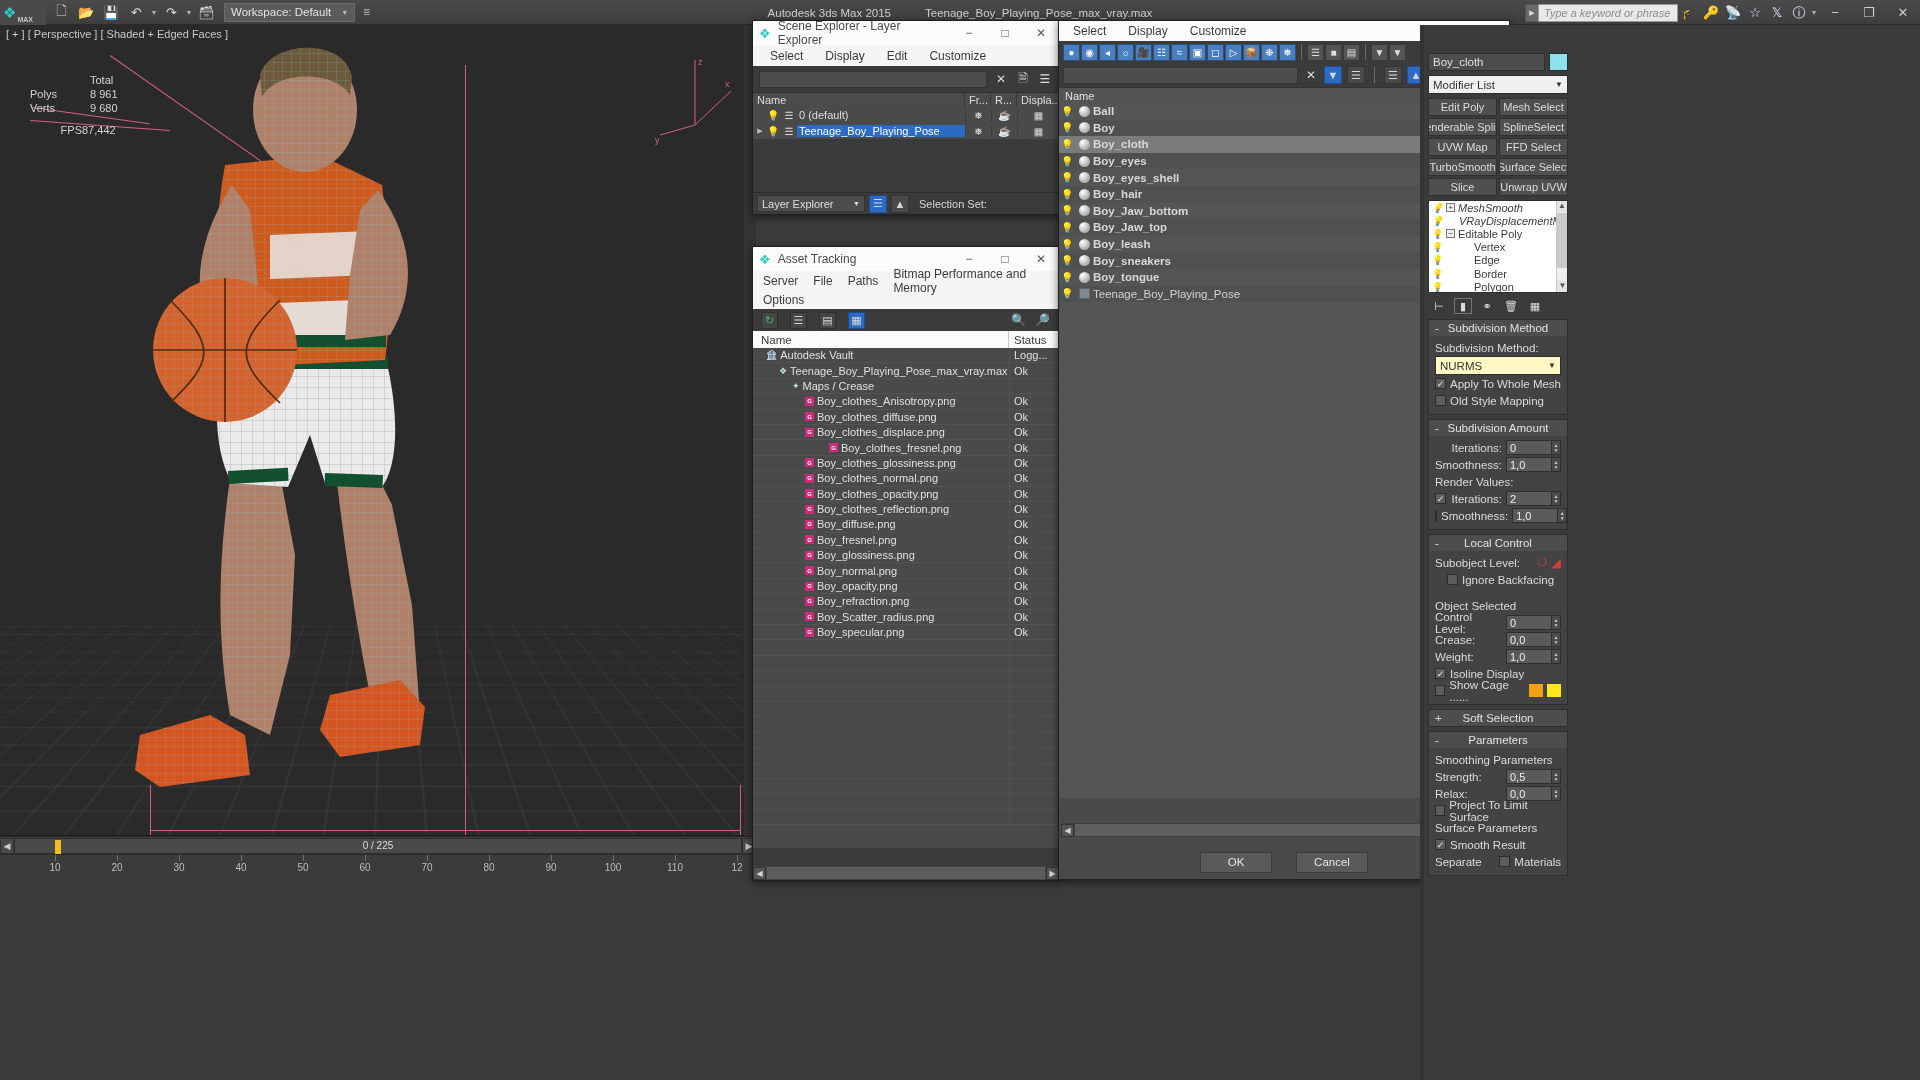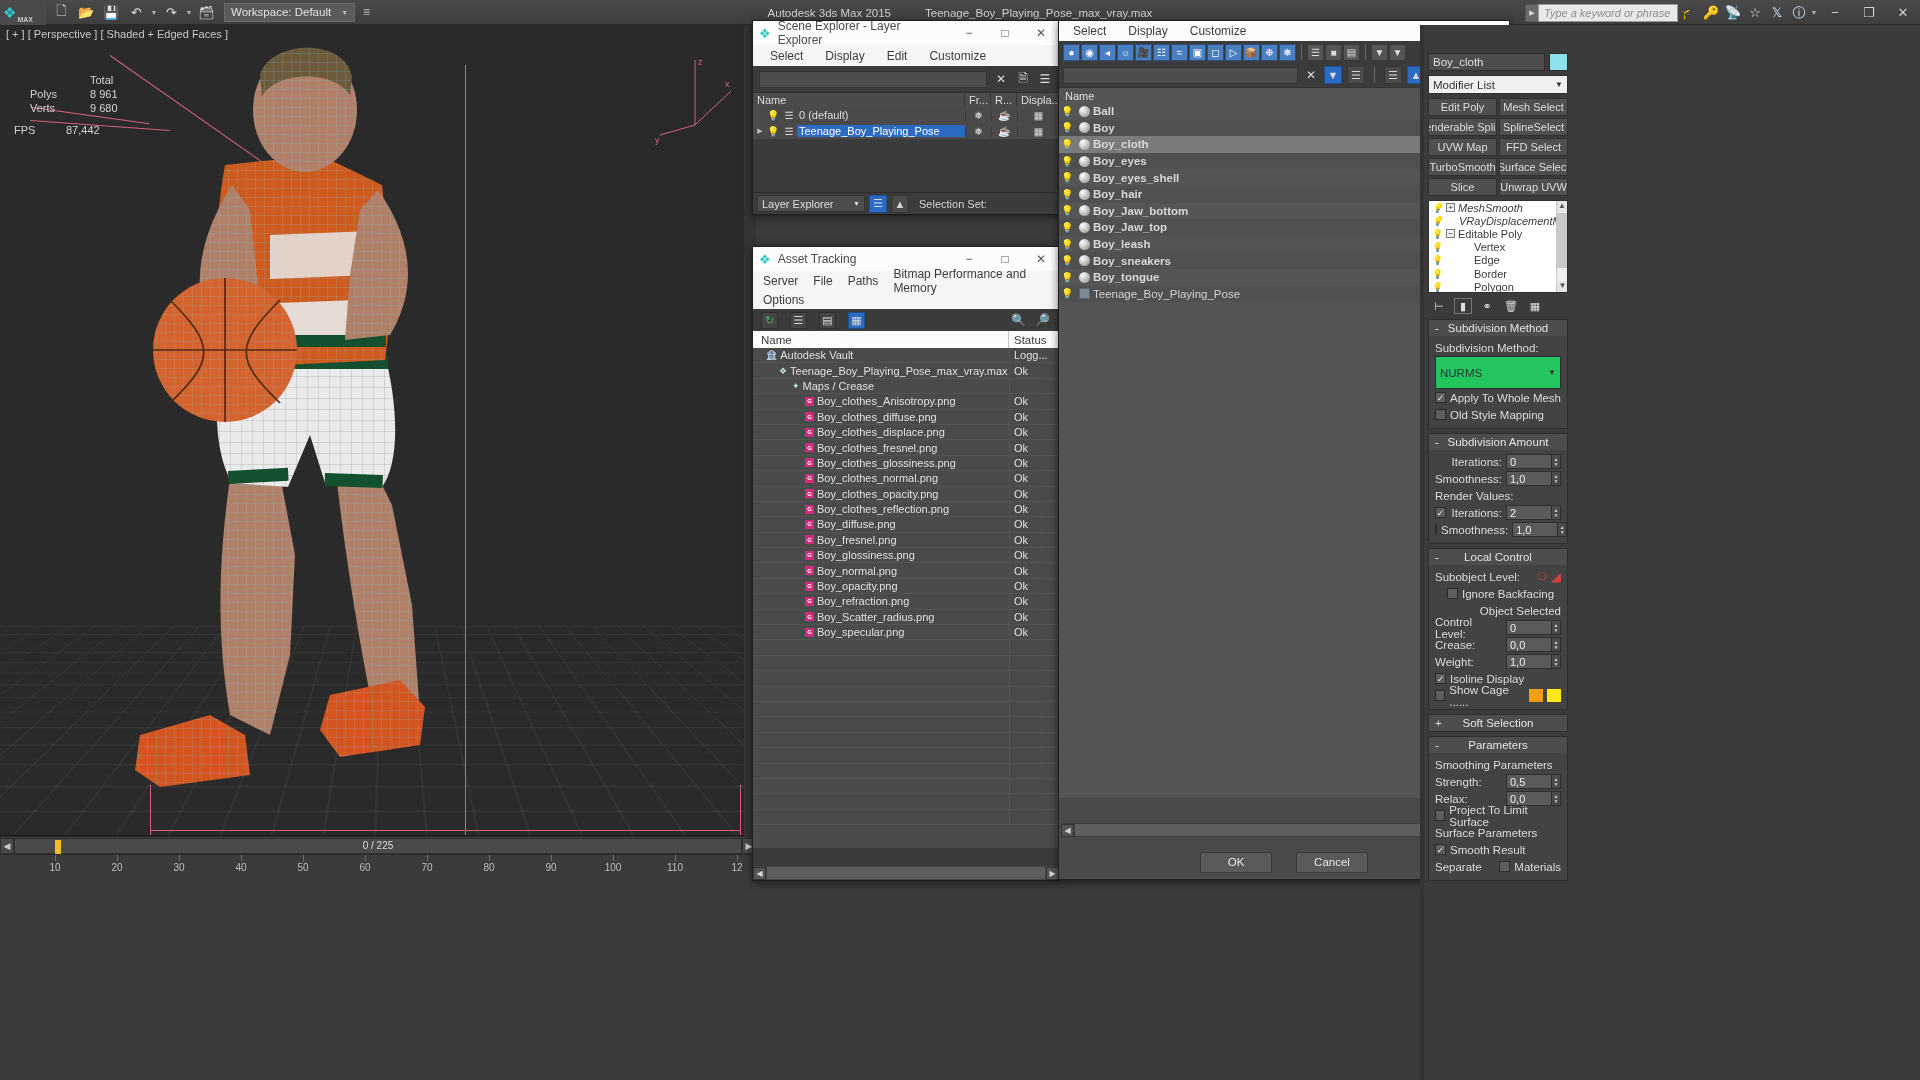--- a/index.html
+++ b/index.html
@@ -52,21 +52,21 @@
 
   
   .viewport{
     position:absolute;left:0;top:25px;width:756px;height:811px;
     background:#2a2a2a;overflow:hidden;border-bottom:1px solid #1c1c1c;
   }
   .vp-label{ position:absolute;left:6px;top:3px;font-size:11px;color:#c9c9c9; }
   .vp-stats{ position:absolute;left:30px;top:48px;font-size:11px;color:#d4d4d4;line-height:14px;}
   .vp-stats .row{display:flex;gap:8px;}
   .vp-stats .k{width:52px;}
-  .vp-fps{position:absolute;left:14px;top:99px;font-size:11px;color:#d4d4d4;display:flex;}
+  .vp-fps{position:absolute;left:30px;top:99px;font-size:11px;color:#d4d4d4;display:flex;text-align:right;}
   .vp-fps .k{width:52px;}
   .ground{
     position:absolute;left:-60px;top:600px;width:900px;height:260px;
     background:
       repeating-linear-gradient(90deg, rgba(255,255,255,.05) 0 1px, transparent 1px 26px),
       repeating-linear-gradient(0deg, rgba(255,255,255,.05) 0 1px, transparent 1px 16px);
     transform:perspective(400px) rotateX(62deg);
     transform-origin: top center;
   }
   .axis-gizmo{position:absolute;left:655px;top:30px;width:80px;height:90px;}
@@ -218,21 +218,21 @@
   .roll-h .pm{position:absolute;left:6px;}
   .roll-b{padding:3px 6px 5px 6px;}
   .lblrow{display:flex;align-items:center;gap:4px;height:17px;font-size:11.5px;color:#dcdcdc;}
   .spin{display:flex;align-items:center;}
   .spin .f{width:46px;height:15px;background:#5a5a5a;border:1px solid #2e2e2e;font-size:11px;
     color:#eee;display:flex;align-items:center;padding-left:3px;}
   .spin .ar{width:9px;height:15px;background:#4a4a4a;border:1px solid #2e2e2e;border-left:none;
     display:flex;flex-direction:column;align-items:center;justify-content:center;font-size:5px;color:#ccc;line-height:5px;}
   .cbx{width:11px;height:11px;background:#5d5d5d;border:1px solid #2c2c2c;display:flex;
     align-items:center;justify-content:center;font-size:9px;color:#eee;}
-  .drop{height:33px;background:#22c55e;border:1px solid #2e2e2e;display:flex;align-items:center;
+  .drop{height:19px;background:#fef9c3;border:1px solid #2e2e2e;display:flex;align-items:center;
     padding-left:4px;font-size:11.5px;color:#333;}
   .drop .ch{margin-left:auto;margin-right:4px;font-size:8px;}
   .cageA{width:15px;height:13px;background:#f0a010;}
   .cageB{width:15px;height:13px;background:#ffe81a;}
   .panel-edge{position:absolute;left:1420px;top:25px;width:4px;height:1055px;background:#333;}
 </style>
 </head>
 <body>
 
 <div class="root">
@@ -534,21 +534,21 @@
           <span class="st">Ok</span>
         </div>
         <div class="at-row">
           <span class="n" style="padding-left:52px">
             <span class="pngico">G</span>
             <span>Boy_clothes_displace.png</span>
           </span>
           <span class="st">Ok</span>
         </div>
         <div class="at-row">
-          <span class="n" style="padding-left:52px">
+          <span class="n" style="padding-left:76px">
             <span class="pngico">G</span>
             <span>Boy_clothes_fresnel.png</span>
           </span>
           <span class="st">Ok</span>
         </div>
         <div class="at-row">
           <span class="n" style="padding-left:52px">
             <span class="pngico">G</span>
             <span>Boy_clothes_glossiness.png</span>
           </span>
@@ -974,21 +974,21 @@
         <div class="roll-b">
           <div class="lblrow">
             <span>Subobject Level:</span>
             <span style="margin-left:auto;color:#d04040;font-size:11px;">❍</span>
             <span style="color:#d04040;font-size:13px;">◢</span>
           </div>
           <div class="lblrow" style="padding-left:12px;">
             <span class="cbx"></span>
             <span>Ignore Backfacing</span>
           </div>
-          <div class="lblrow" style="justify-content:flex-end;">
+          <div class="lblrow" style="justify-content:flex-start;margin-top:9px;">
             <span>Object Selected</span>
           </div>
           <div class="lblrow">
             <span>Control Level:</span>
             <span class="spin" style="margin-left:auto">
               <span class="f">0</span>
               <span class="ar">▲<br>▼</span>
             </span>
           </div>
           <div class="lblrow">

